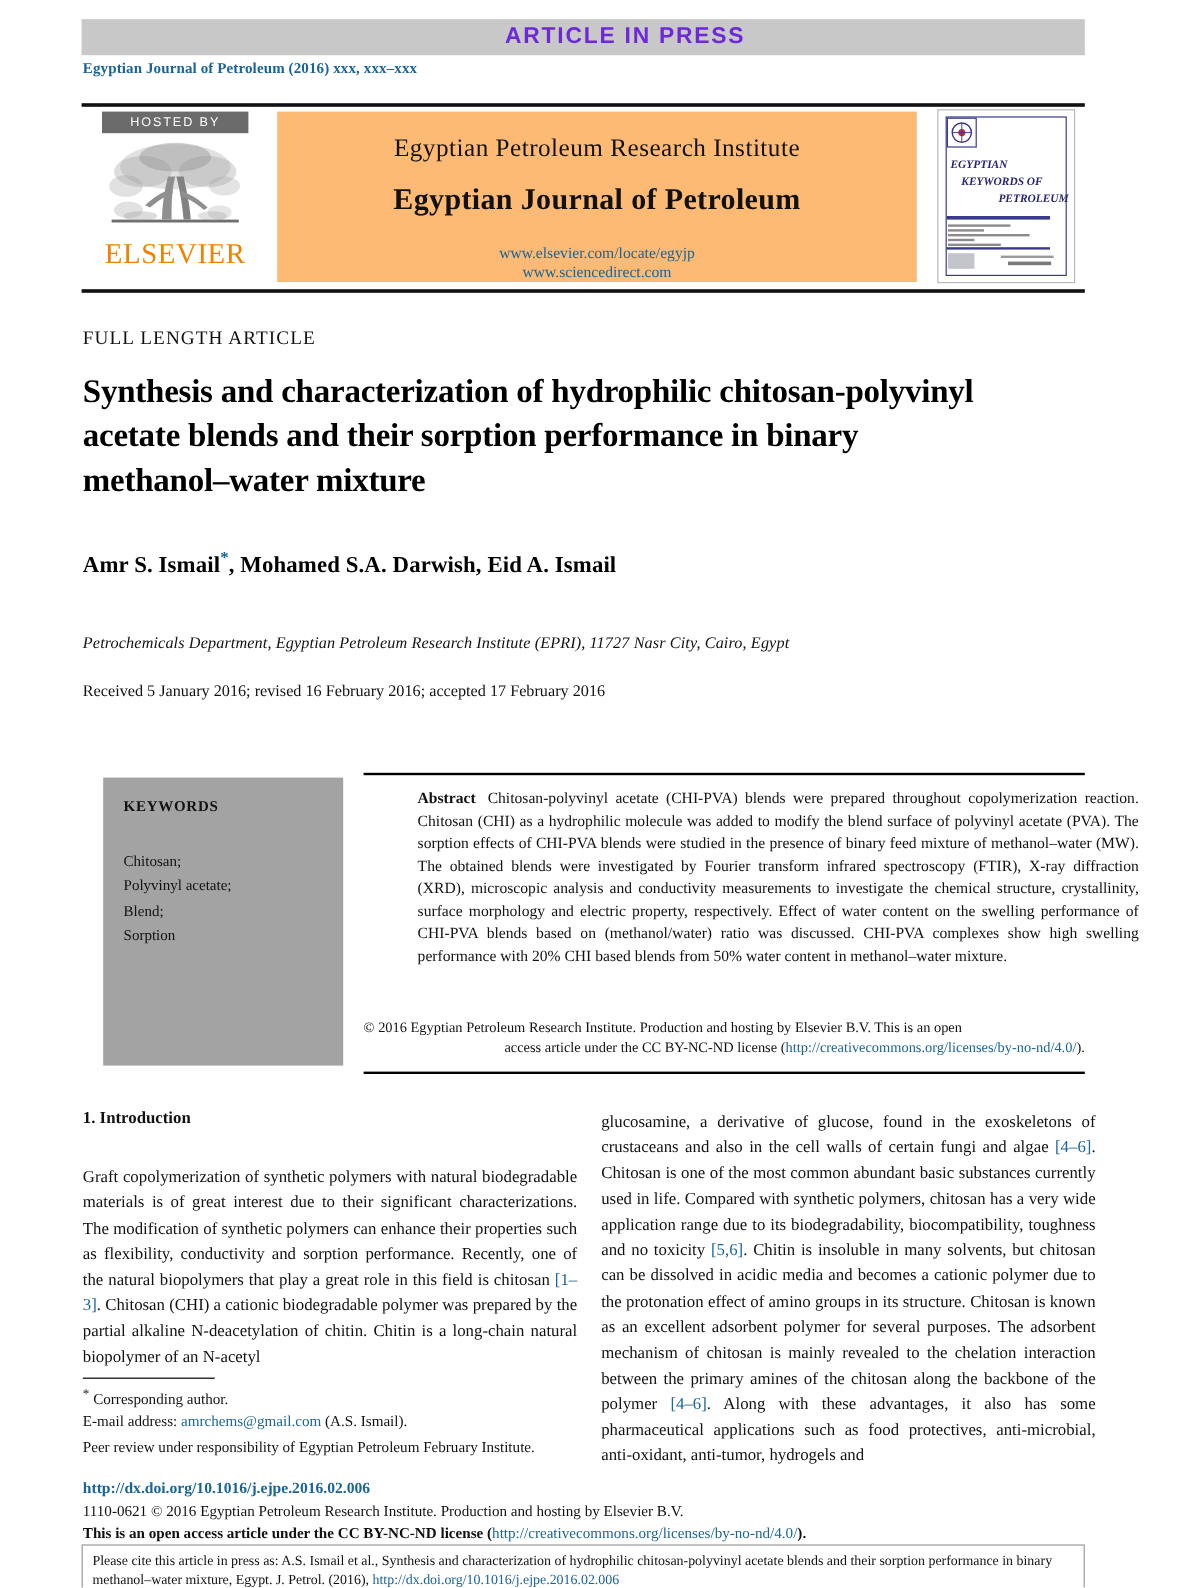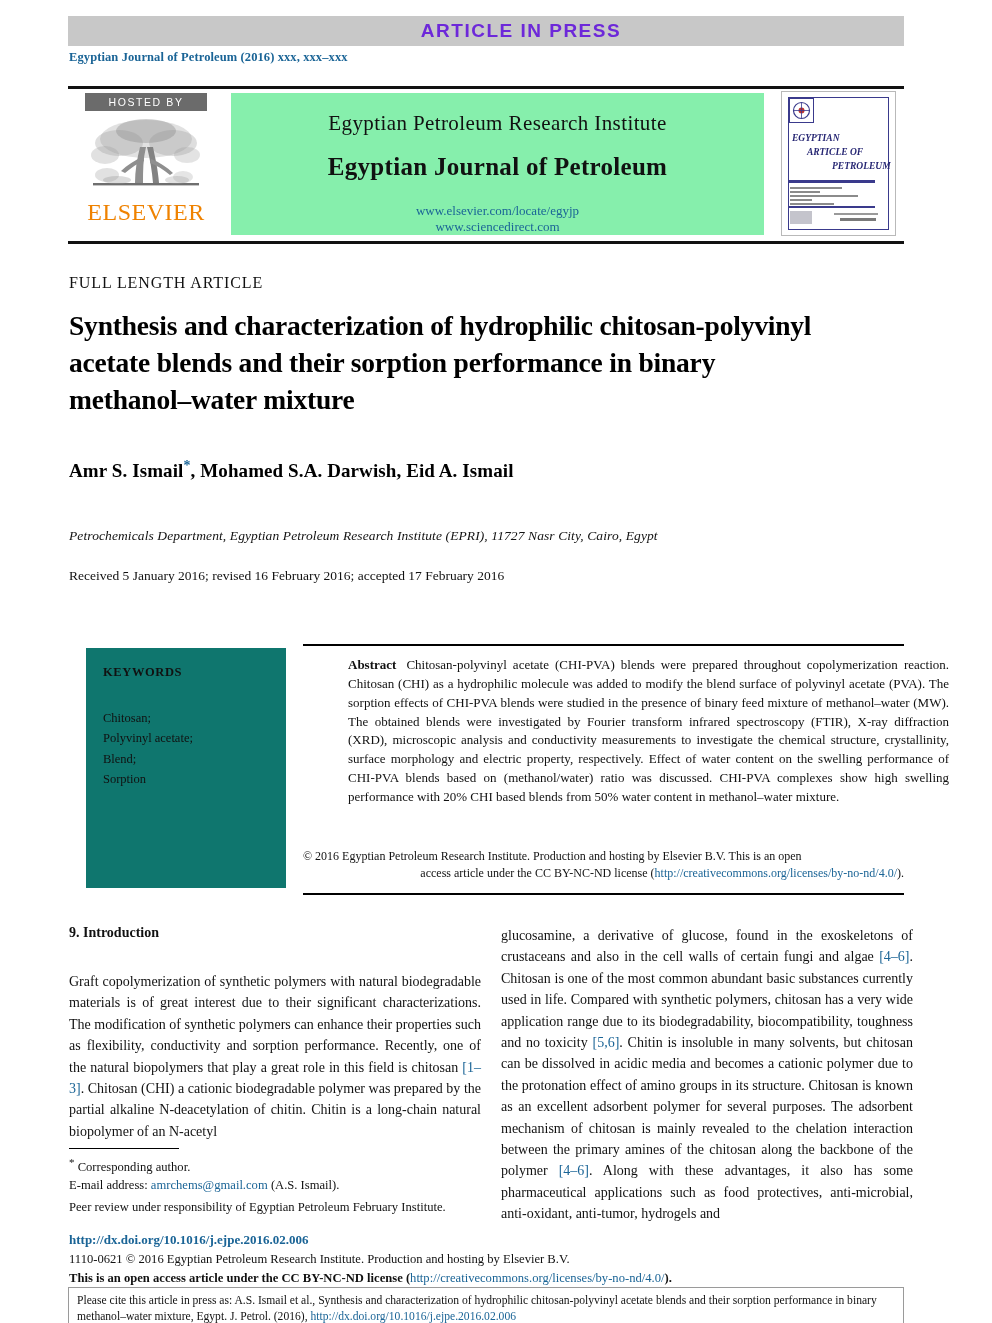--- a/index.html
+++ b/index.html
@@ -115,21 +115,21 @@
     margin-top: 1px;
   }
 
   
   .center-panel {
     position: absolute;
     left: 163px;
     top: 7px;
     width: 533px;
     height: 142px;
-    background: #86efac;
+    background: #fdba74;
     text-align: center;
   }
   .inst-name {
     font-family: "Liberation Serif", serif;
     font-size: 21px;
     letter-spacing: 0.4px;
     padding-top: 18px;
     color: #111;
   }
   .journal-name {
@@ -307,21 +307,21 @@
     color: #111;
   }
 
   
   .kw-panel {
     position: absolute;
     left: 86px;
     top: 648px;
     width: 200px;
     height: 240px;
-    background: #0f766e;
+    background: #a3a3a3;
   }
   .kw-title {
     position: absolute;
     left: 17px;
     top: 17px;
     font-family: "Liberation Serif", serif;
     font-weight: bold;
     font-size: 12.5px;
     letter-spacing: 0.6px;
     color: #111;
@@ -527,21 +527,21 @@
       <div class="cover-inner"></div>
       <div class="cover-logo">
         <svg width="23" height="23" viewBox="0 0 23 23" aria-hidden="true">
           <circle cx="11.5" cy="11.5" r="8" fill="none" stroke="#3a3a8c" stroke-width="1.2"></circle>
           <circle cx="11.5" cy="11.5" r="3" fill="#b33"></circle>
           <path d="M4 11.5 h15 M11.5 4 v15" stroke="#3a3a8c" stroke-width="0.8"></path>
         </svg>
       </div>
       <div class="cover-title">
         <span class="ct-1">EGYPTIAN</span>
-        <span class="ct-2">ARTICLE OF</span>
+        <span class="ct-2">KEYWORDS OF</span>
         <span class="ct-3">PETROLEUM</span>
       </div>
       <div class="cover-bar"></div>
       <div class="cover-lines">
         <div class="cl" style="width:52px"></div>
         <div class="cl" style="width:30px"></div>
         <div class="cl" style="width:68px"></div>
         <div class="cl" style="width:22px"></div>
         <div class="cl" style="width:44px"></div>
       </div>
@@ -576,21 +576,21 @@
   <div class="abstract">
     <span class="abs-label">Abstract</span><span>Chitosan-polyvinyl acetate (CHI-PVA) blends were prepared throughout copolymerization reaction. Chitosan (CHI) as a hydrophilic molecule was added to modify the blend surface of polyvinyl acetate (PVA). The sorption effects of CHI-PVA blends were studied in the presence of binary feed mixture of methanol–water (MW). The obtained blends were investigated by Fourier transform infrared spectroscopy (FTIR), X-ray diffraction (XRD), microscopic analysis and conductivity measurements to investigate the chemical structure, crystallinity, surface morphology and electric property, respectively. Effect of water content on the swelling performance of CHI-PVA blends based on (methanol/water) ratio was discussed. CHI-PVA complexes show high swelling performance with 20% CHI based blends from 50% water content in methanol–water mixture.</span>
   </div>
   <div class="copyline">
     <span class="l1">© 2016 Egyptian Petroleum Research Institute. Production and hosting by Elsevier B.V.  This is an open</span>
     <span class="l2"><span>access article under the CC BY-NC-ND license (</span><a class="lnk" href="#">http://creativecommons.org/licenses/by-no-nd/4.0/</a><span>).</span></span>
   </div>
   <div class="abs-rule-bottom"></div>
 
   <div class="col-left">
-    <div class="sec-head">9. Introduction</div>
+    <div class="sec-head">1. Introduction</div>
     <p class="body-p"><span>Graft copolymerization of synthetic polymers with natural biodegradable materials is of great interest due to their significant characterizations. The modification of synthetic polymers can enhance their properties such as flexibility, conductivity and sorption performance. Recently, one of the natural biopolymers that play a great role in this field is chitosan </span><a class="lnk" href="#">[1–3]</a><span>. Chitosan (CHI) a cationic biodegradable polymer was prepared by the partial alkaline N-deacetylation of chitin. Chitin is a long-chain natural biopolymer of an N-acetyl</span></p>
   </div>
 
   <div class="col-right">
     <p class="body-p"><span>glucosamine, a derivative of glucose, found in the exoskeletons of crustaceans and also in the cell walls of certain fungi and algae </span><a class="lnk" href="#">[4–6]</a><span>. Chitosan is one of the most common abundant basic substances currently used in life. Compared with synthetic polymers, chitosan has a very wide application range due to its biodegradability, biocompatibility, toughness and no toxicity </span><a class="lnk" href="#">[5,6]</a><span>. Chitin is insoluble in many solvents, but chitosan can be dissolved in acidic media and becomes a cationic polymer due to the protonation effect of amino groups in its structure. Chitosan is known as an excellent adsorbent polymer for several purposes. The adsorbent mechanism of chitosan is mainly revealed to the chelation interaction between the primary amines of the chitosan along the backbone of the polymer </span><a class="lnk" href="#">[4–6]</a><span>. Along with these advantages, it also has some pharmaceutical applications such as food protectives, anti-microbial, anti-oxidant, anti-tumor, hydrogels and</span></p>
   </div>
 
   <div class="footnote">
     <div class="fn-rule"></div>
     <div class="fn-line"><span class="fn-star">*</span> <span>Corresponding author.</span></div>

